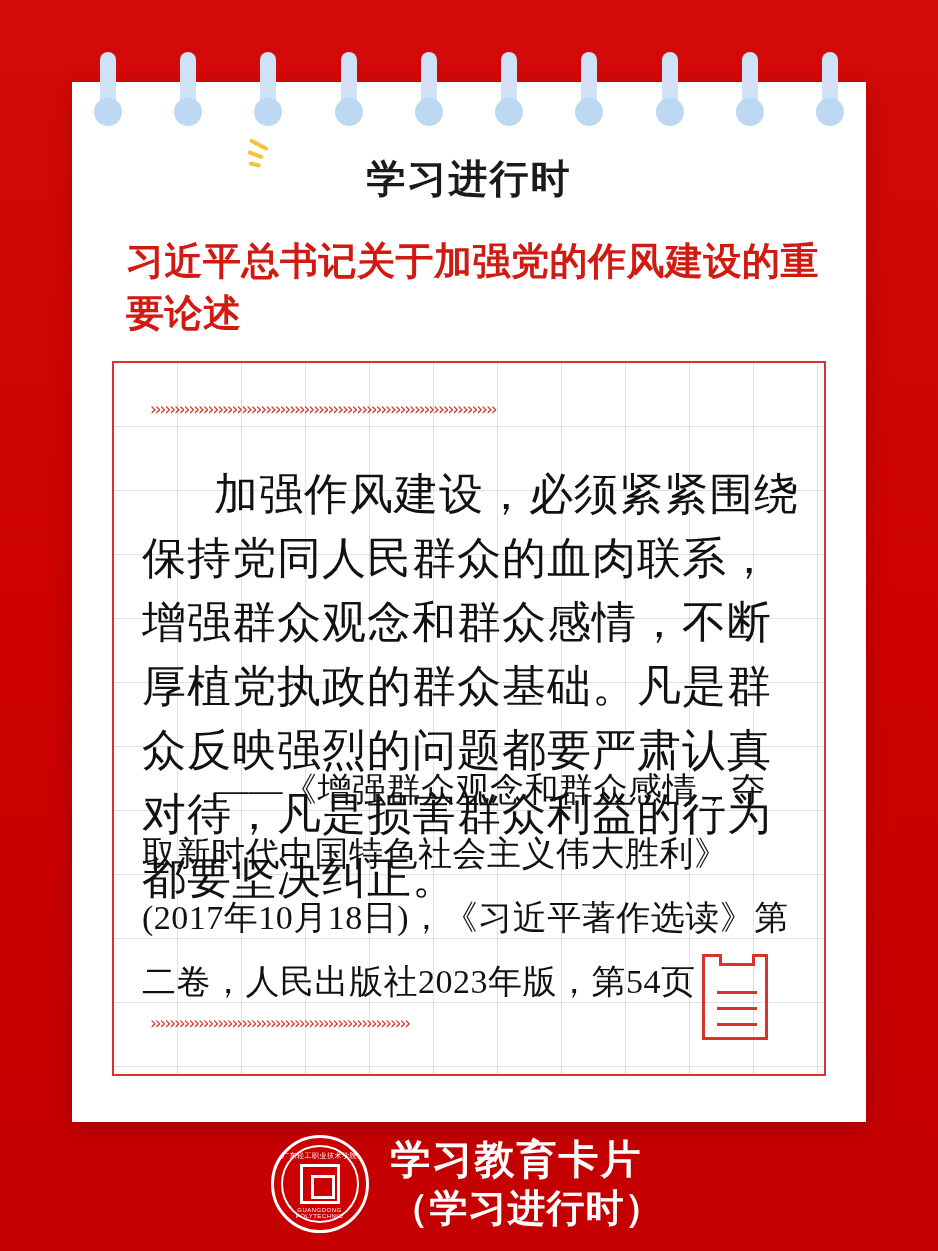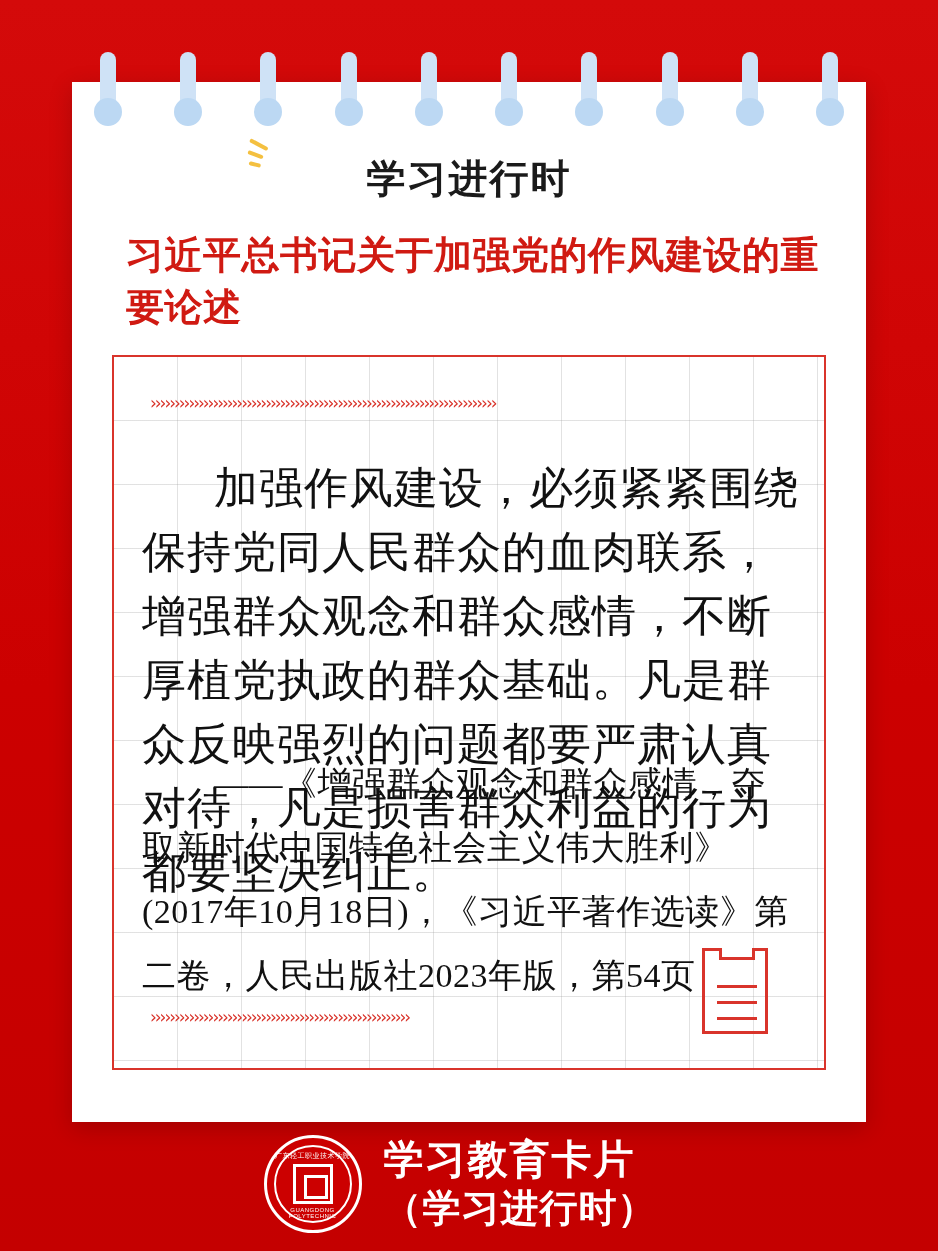--- a/index.html
+++ b/index.html
@@ -82,21 +82,21 @@
     color: #1a1a1a;
     letter-spacing: 2px;
     margin-top: 8px;
   }
   .headline {
     font-family: "Liberation Serif", serif;
     font-weight: bold;
     font-size: 38px;
     line-height: 1.36;
     color: #d01a12;
-    margin-top: 24px;
+    margin-top: 30px;
     padding-left: 14px;
     letter-spacing: 0.5px;
   }
   
   .quote-box {
     position: relative;
     margin-top: 22px;
     height: 715px;
     border: 2px solid #d9342b;
     background:
@@ -155,21 +155,21 @@
     position: absolute; left: 12px;
     width: 40px; height: 3px; background: #d9342b;
   }
   .doc-icon .ln.l1 { top: 34px; }
   .doc-icon .ln.l2 { top: 50px; }
   .doc-icon .ln.l3 { top: 66px; }
 
   
   .footer {
     position: absolute;
-    left: 5px; bottom: 18px;
+    left: 12px; bottom: 18px;
     width: 910px;
     display: flex;
     align-items: center;
     justify-content: center;
     gap: 22px;
   }
   .emblem {
     width: 98px; height: 98px;
     border-radius: 50%;
     border: 3px solid #ffffff;

